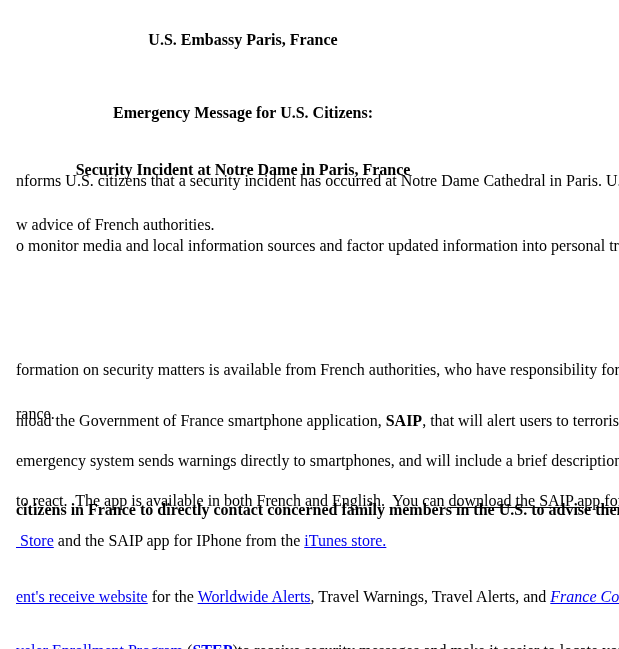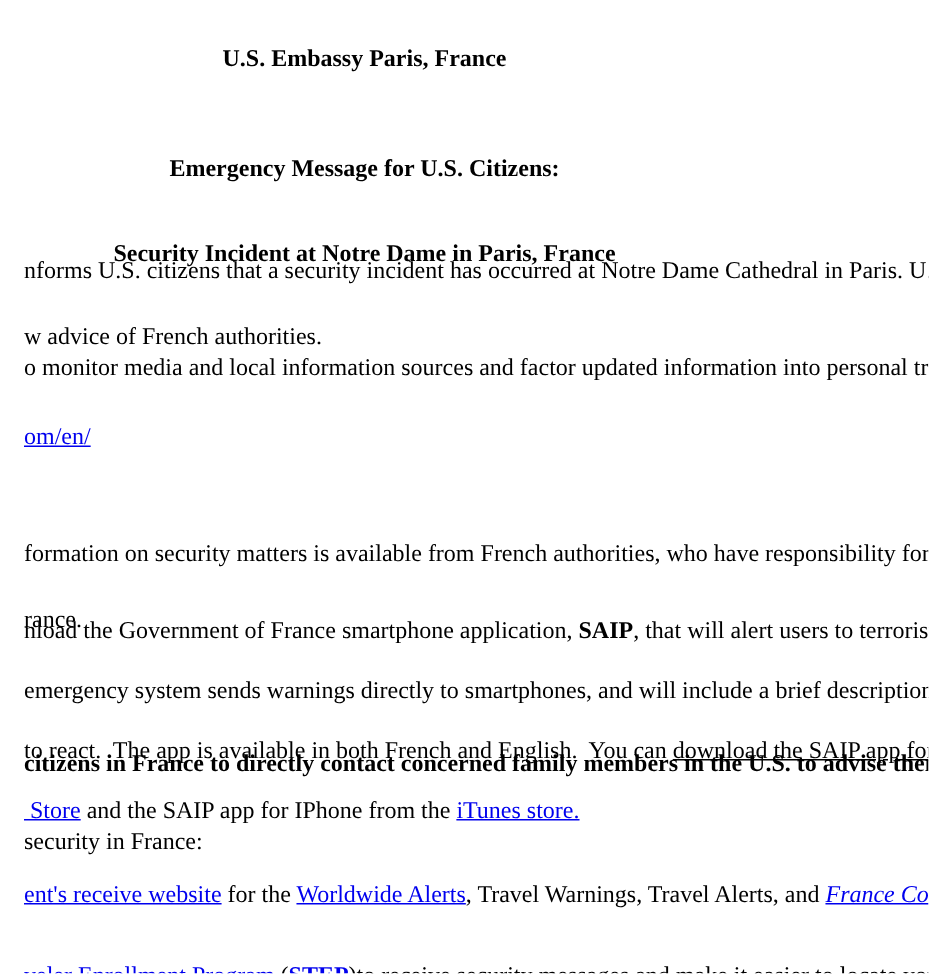--- a/index.html
+++ b/index.html
@@ -56,43 +56,37 @@
 
   <div class="line" style="top:148px">
     <span>nforms U.S. citizens that a security incident has occurred at Notre Dame Cathedral in Paris. U.S. c</span><br>
     <span>w advice of French authorities.</span>
   </div>
 
   <div class="line" style="top:213px">
     <span>o monitor media and local information sources and factor updated information into personal trave</span><br>
   </div>
 
-  <div class="line" style="top:259px">
-    <span class="lnk">om/en/</span>
-  </div>
 
   <div class="line" style="top:337px">
     <span>formation on security matters is available from French authorities, who have responsibility for th</span><br>
     <span>rance.</span>
   </div>
 
   <div class="line tight" style="top:391px">
     <span>nload the Government of France smartphone application, </span><span class="bold">SAIP</span><span>, that will alert users to terrorist at</span><br>
     <span>emergency system sends warnings directly to smartphones, and will include a brief description o</span><br>
     <span>to react.  The app is available in both French and English.  You can </span><span class="ul-black">download the SAIP app for</span><br>
     <span class="lnk"> Store</span><span> and the SAIP app for IPhone from the </span><span class="lnk">iTunes store.</span>
   </div>
 
   <div class="line bold" style="top:477px">
     <span>citizens in France to directly contact concerned family members in the U.S. to advise them o</span>
   </div>
 
-  <div class="line" style="top:529px">
-    <span>security in France:</span>
-  </div>
 
   <div class="line" style="top:564px">
     <span class="lnk">ent's receive website</span><span> for the </span><span class="lnk">Worldwide Alerts</span><span>, Travel Warnings, Travel Alerts, and </span><span class="lnk lnk-italic">France Coun</span>
   </div>
 
   <div class="line" style="top:618px">
     <span class="lnk">veler Enrollment Program</span><span> (</span><span class="lnk lnk-bold">STEP</span><span>)to receive security messages and make it easier to locate you i</span>
   </div>
 
 </div>

